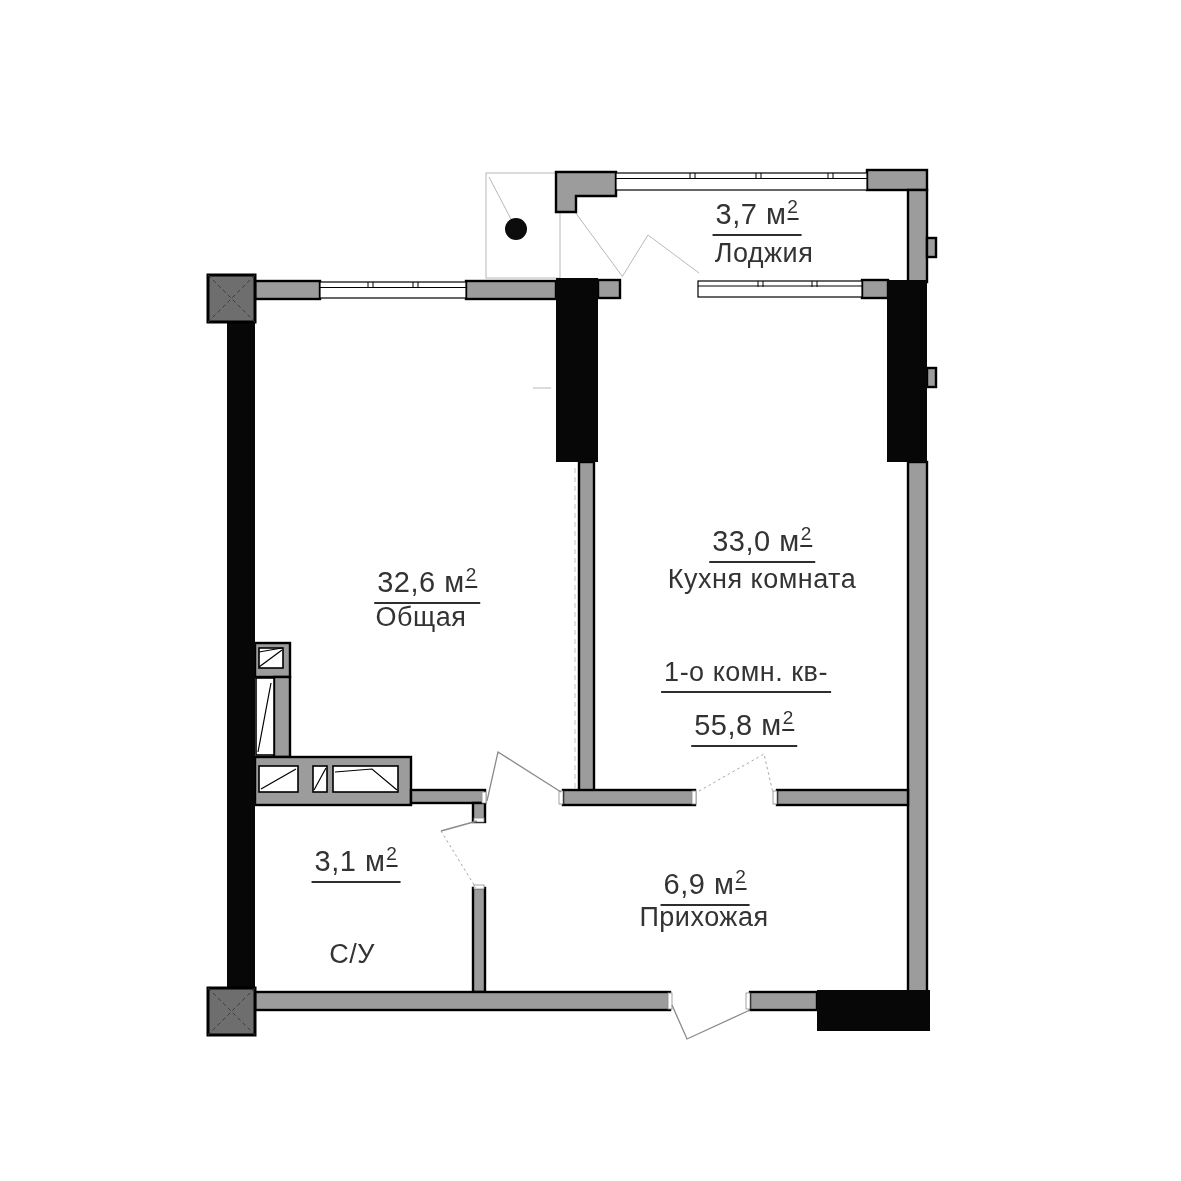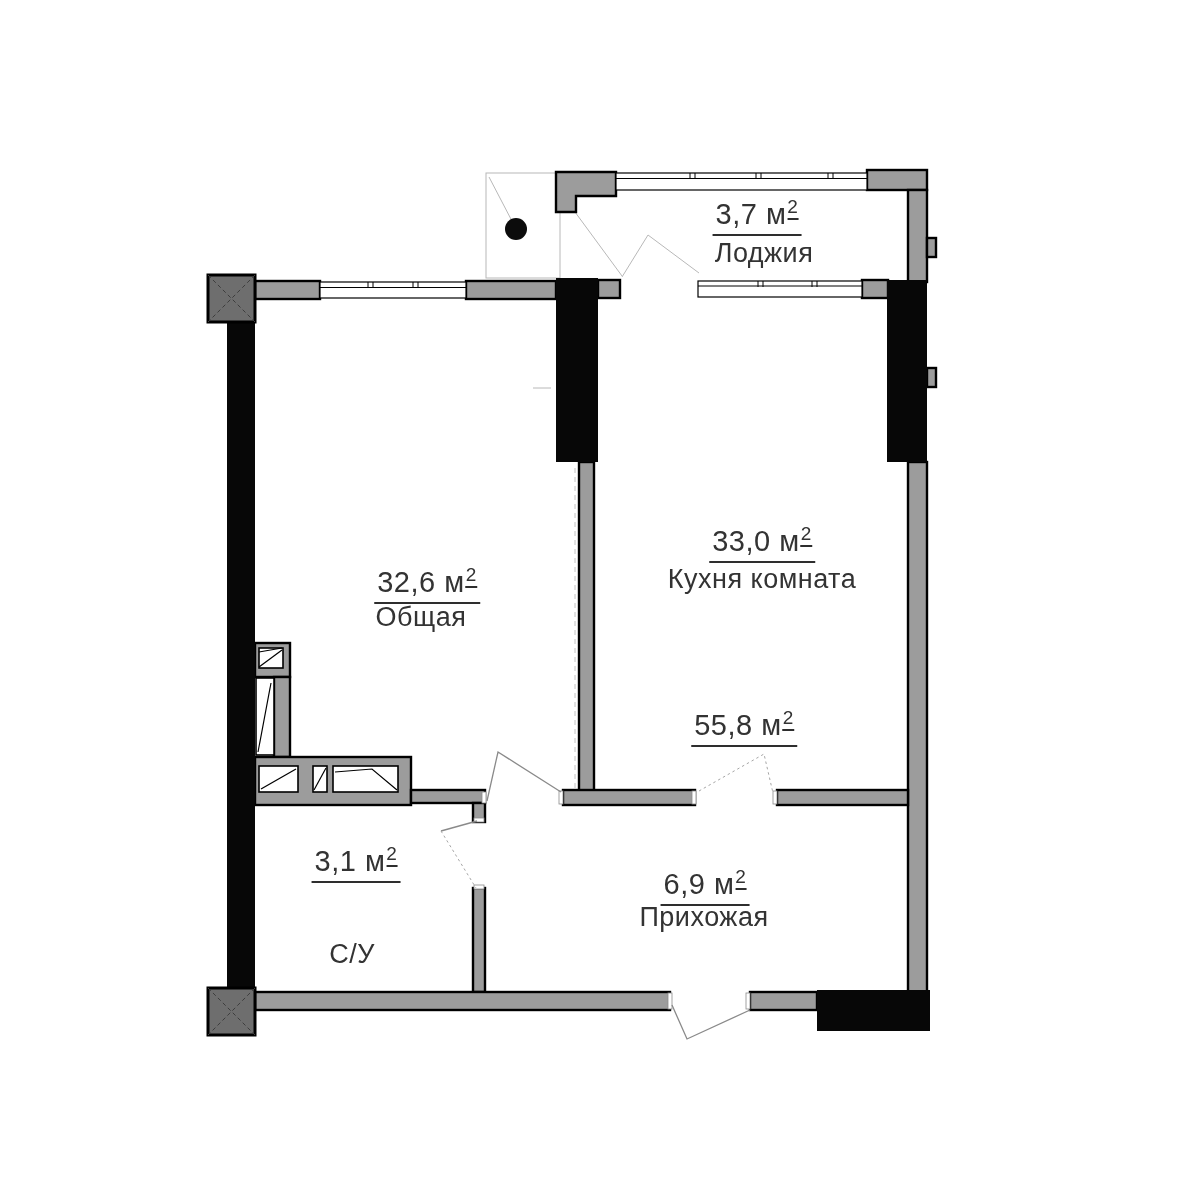--- a/index.html
+++ b/index.html
@@ -156,20 +156,23 @@
   <div class="plan-label num" style="left:757px;top:217px">
     <span class="underlined"><span>3,7 м</span><span class="sup">2</span></span>
   </div>
   <div class="plan-label" style="left:764px;top:253px">Лоджия</div>
 
   <div class="plan-label num" style="left:762px;top:544px">
     <span class="underlined"><span>33,0 м</span><span class="sup">2</span></span>
   </div>
   <div class="plan-label" style="left:762px;top:579px">Кухня комната</div>
 
+  <div class="plan-label" style="left:746px;top:675px">
+    <span class="underlined">1-о комн. кв-</span>
+  </div>
   <div class="plan-label num" style="left:744px;top:728px">
     <span class="underlined"><span>55,8 м</span><span class="sup">2</span></span>
   </div>
 
   <div class="plan-label num" style="left:427px;top:585px">
     <span class="underlined"><span>32,6 м</span><span class="sup">2</span></span>
   </div>
   <div class="plan-label" style="left:421px;top:617px">Общая</div>
 
   <div class="plan-label num" style="left:356px;top:864px">

